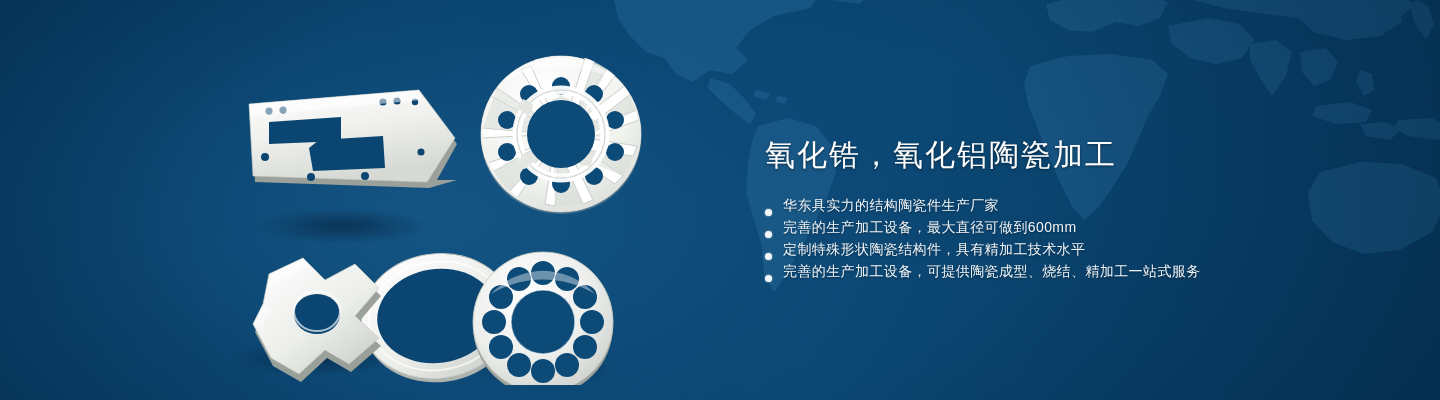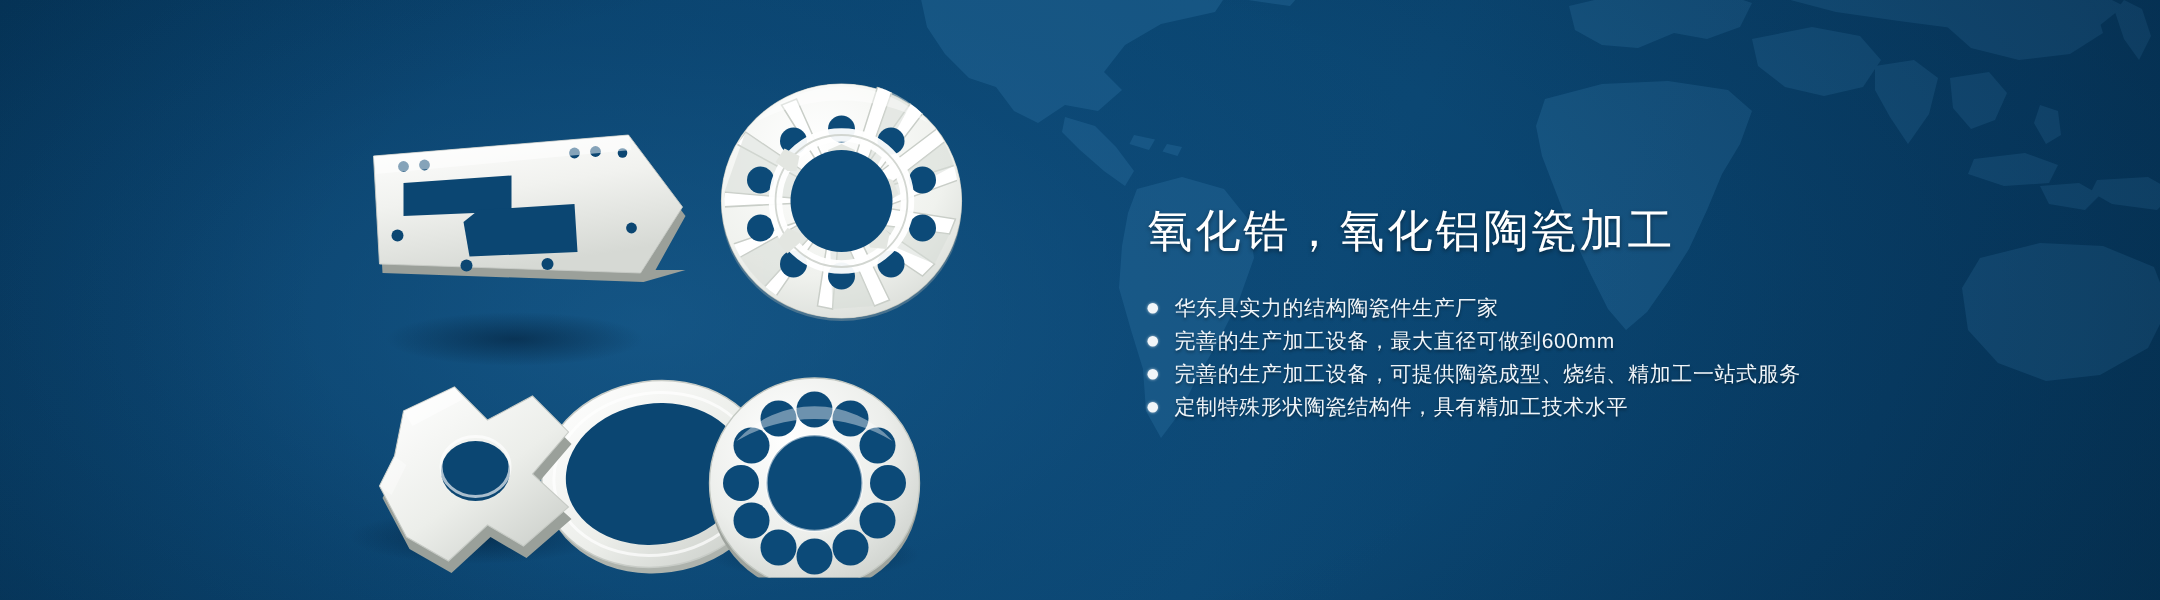--- a/index.html
+++ b/index.html
@@ -27,21 +27,21 @@
   }
   
   #copy{position:absolute;left:765px;top:112px;width:620px;margin-top:24px;}
   #title{
     font-size:30px;line-height:38px;color:#ffffff;letter-spacing:2px;
     font-weight:400;white-space:nowrap;
     text-shadow:0 1px 3px rgba(0,0,0,.45);
   }
   #bullets{margin-top:20px;}
   .bullet{
-    display:flex;align-items:center;height:22px;margin-bottom:0px;
+    display:flex;align-items:flex-end;height:22px;margin-bottom:0px;
   }
   .dot{
     width:7px;height:7px;border-radius:50%;
     background:#f2f6f9;flex:0 0 7px;margin-right:11px;
     box-shadow:0 0 2px rgba(255,255,255,.7);
   }
   .btext{
     font-size:14px;line-height:22px;color:#f0f5f9;letter-spacing:.4px;
     white-space:nowrap;text-shadow:0 1px 2px rgba(0,0,0,.4);
   }
@@ -289,22 +289,22 @@
       <div class="bullet">
         <span class="dot"></span>
         <span class="btext">华东具实力的结构陶瓷件生产厂家</span>
       </div>
       <div class="bullet">
         <span class="dot"></span>
         <span class="btext">完善的生产加工设备，最大直径可做到600mm</span>
       </div>
       <div class="bullet">
         <span class="dot"></span>
-        <span class="btext">完善的生产加工设备，可提供陶瓷成型、烧结、精加工一站式服务</span>
+        <span class="btext">定制特殊形状陶瓷结构件，具有精加工技术水平</span>
       </div>
       <div class="bullet">
         <span class="dot"></span>
-        <span class="btext">定制特殊形状陶瓷结构件，具有精加工技术水平</span>
+        <span class="btext">完善的生产加工设备，可提供陶瓷成型、烧结、精加工一站式服务</span>
       </div>
     </div>
   </div>
 
 </div>
 
 </body></html>

